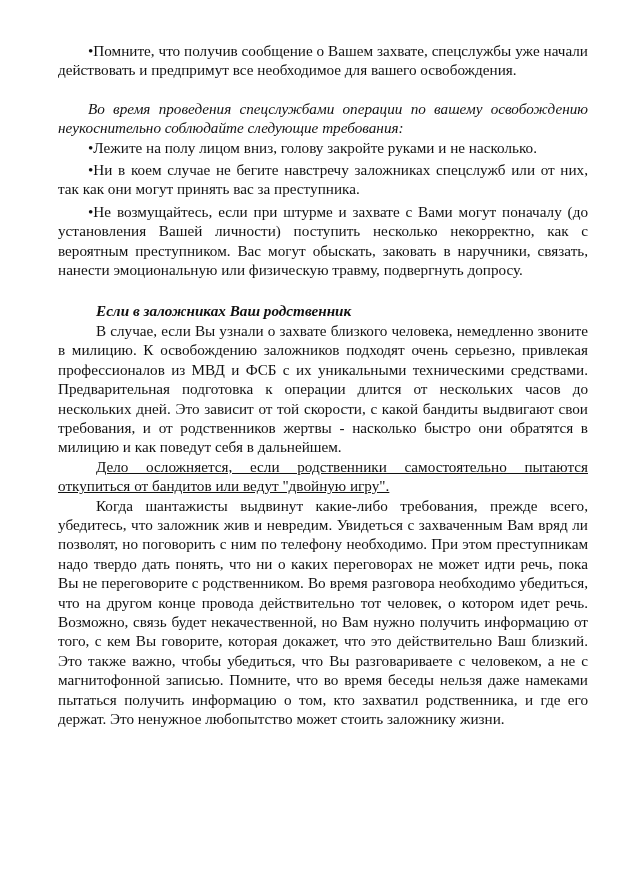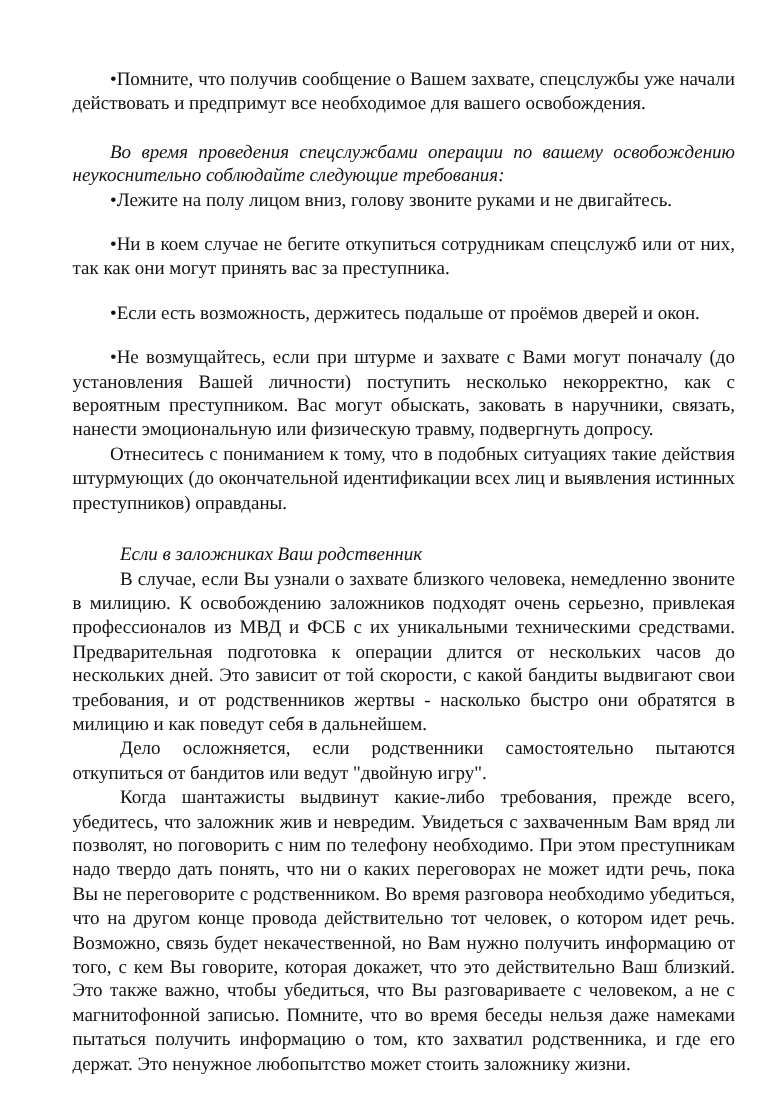--- a/index.html
+++ b/index.html
@@ -5,37 +5,35 @@
   html, body { margin: 0; padding: 0; background: #ffffff; }
   body { width: 620px; height: 878px; position: relative; overflow: hidden; }
   .page {
     position: absolute; left: 58px; top: 38px; width: 530px;
     font-family: "Liberation Serif", serif; font-size: 15.2px; line-height: 19.4px;
     color: #111111;
   }
   p { margin: 0; text-align: justify; }
   .ind { text-indent: 30px; }
   .it { font-style: italic; }
-  .u { }
-  .gap1 { margin-top: 16px; }
+  .u { text-decoration: underline; }
+  .gap1 { margin-top: 3px; }
   .gap-sec { margin-top: 19px; }
-  .gap-sec2 { margin-top: 22px; }
+  .gap-sec2 { margin-top: 22px; font-weight: bold; }
   .head2 { text-indent: 38px; }
   .ind2 { text-indent: 38px; }
 </style>
 </head>
 <body>
 
 <div class="page">
   <p class="ind gap1">•Помните, что получив сообщение о  Вашем захвате,  спецслужбы уже начали действовать и предпримут все необходимое для вашего освобождения.</p>
 
   <p class="ind it gap-sec">Во время проведения спецслужбами операции по вашему освобождению неукоснительно соблюдайте следующие требования:</p>
-  <p class="ind">•Лежите на полу лицом вниз, голову звоните руками и не двигайтесь.</p>
-  <p class="ind gap1">•Ни в коем случае не бегите откупиться сотрудникам спецслужб или от них, так как они могут принять вас за преступника.</p>
-  <p class="ind gap1">•Если есть возможность, держитесь подальше от проёмов дверей и окон.</p>
+  <p class="ind">•Лежите на полу лицом вниз, голову закройте руками и не насколько.</p>
+  <p class="ind gap1">•Ни в коем случае не бегите навстречу заложниках спецслужб или от них, так как они могут принять вас за преступника.</p>
   <p class="ind gap1">•Не возмущайтесь, если при штурме и захвате с Вами могут поначалу (до установления Вашей личности) поступить несколько некорректно, как с вероятным преступником. Вас могут обыскать, заковать в наручники, связать, нанести эмоциональную или физическую травму, подвергнуть допросу.</p>
-  <p class="ind">Отнеситесь с пониманием к тому, что в подобных ситуациях такие действия штурмующих (до окончательной идентификации всех лиц и выявления истинных преступников) оправданы.</p>
 
   <p class="it head2 gap-sec2">Если в заложниках Ваш родственник</p>
   <p class="ind2">В случае, если Вы узнали о захвате близкого человека, немедленно звоните в милицию. К освобождению заложников подходят очень серьезно, привлекая профессионалов из МВД и ФСБ с их уникальными техническими средствами. Предварительная подготовка к операции длится от нескольких часов до нескольких дней. Это зависит от той скорости, с какой бандиты выдвигают свои требования, и от родственников жертвы - насколько быстро они обратятся в милицию и как поведут себя в дальнейшем.</p>
   <p class="ind2"><span class="u">Дело осложняется, если родственники самостоятельно пытаются откупиться от бандитов или ведут "двойную игру".</span></p>
   <p class="ind2">Когда шантажисты выдвинут какие-либо требования, прежде всего, убедитесь, что заложник жив и невредим. Увидеться с захваченным Вам вряд ли позволят, но поговорить с ним по телефону необходимо. При этом преступникам надо твердо дать понять, что ни о каких переговорах не может идти речь, пока Вы не переговорите с родственником. Во время разговора необходимо убедиться, что на другом конце провода действительно тот человек, о котором идет речь. Возможно, связь будет некачественной, но Вам нужно получить информацию от того, с кем Вы говорите, которая докажет, что это действительно Ваш близкий. Это также важно, чтобы убедиться, что Вы разговариваете с человеком, а не с магнитофонной записью. Помните, что во время беседы нельзя даже намеками пытаться получить информацию о том, кто захватил родственника, и где его держат. Это ненужное любопытство может стоить заложнику жизни.</p>
 </div>
 
 </body></html>

